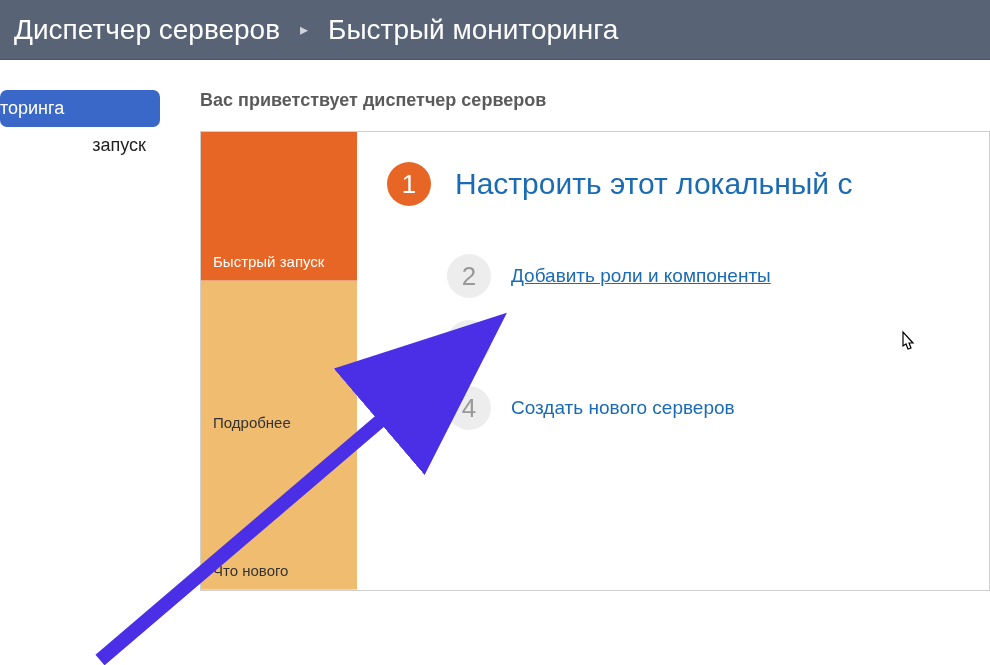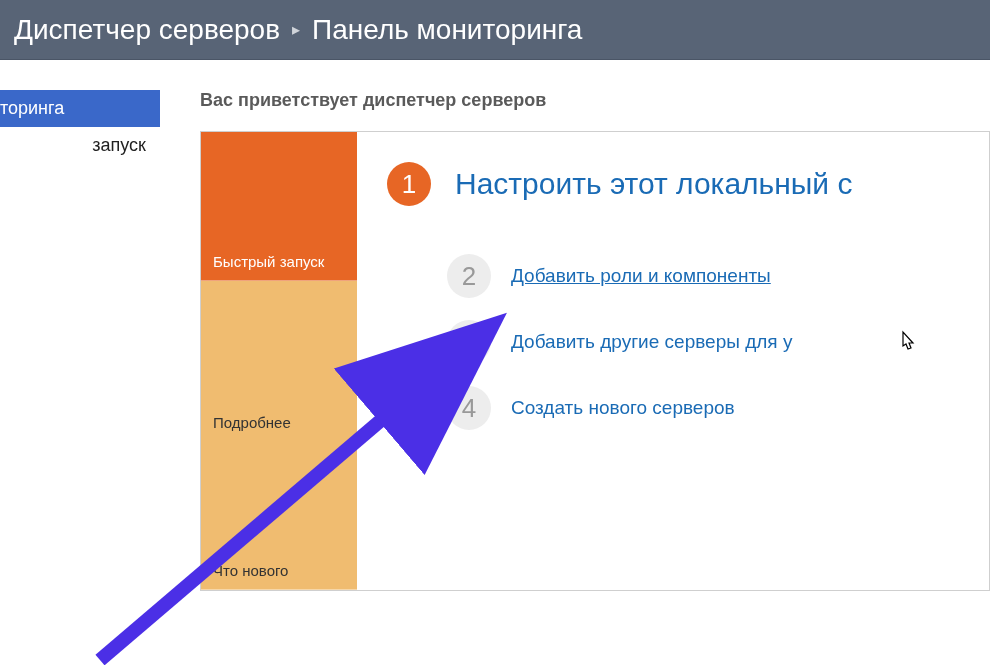--- a/index.html
+++ b/index.html
@@ -20,21 +20,21 @@
       color: #fff;
       height: 60px;
       display: flex;
       align-items: center;
       padding-left: 14px;
       border-bottom: 1px solid #4a5566;
     }
     .breadcrumb {
       display: flex;
       align-items: center;
-      gap: 12px;
+      gap: 20px;
       font-size: 28px;
       font-weight: 300;
     }
     .breadcrumb .arrow {
       font-size: 16px;
       color: #d0d4da;
     }
     .layout {
       display: flex;
       height: calc(100% - 60px);
@@ -51,20 +51,21 @@
       color: #222;
       text-align: right;
       cursor: pointer;
     }
     .sidebar-item.active {
       background: #3a68c9;
       color: #fff;
       text-align: left;
       padding-left: 0px;
       padding-right: 8px;
+      border-radius: 7px;
     }
     .main {
       flex: 1;
       padding: 30px 0 0 40px;
     }
     .welcome-title {
       font-size: 18px;
       font-weight: 600;
       color: #5a5a5a;
       margin-bottom: 20px;
@@ -170,21 +171,21 @@
       z-index: 9;
     }
   </style>
 </head>
 <body>
 
 <div class="header">
   <div class="breadcrumb">
     <span>Диспетчер серверов</span>
     <span class="arrow">▸</span>
-    <span>Панель мониторинга</span>
+    <span>Быстрый мониторинга</span>
   </div>
 </div>
 
 <div class="layout">
   <div class="sidebar">
     <div class="sidebar-item active">
       <span>торинга</span>
     </div>
     <div class="sidebar-item">
       <span>запуск</span>
@@ -211,21 +212,20 @@
         <div class="step first">
           <div class="step-num primary">1</div>
           <div class="step-text configure">Настроить этот локальный с</div>
         </div>
         <div class="step sub">
           <div class="step-num secondary">2</div>
           <div class="step-text link">Добавить роли и компоненты</div>
         </div>
         <div class="step sub">
           <div class="step-num secondary">3</div>
-          <div class="step-text">Добавить другие серверы для у</div>
         </div>
         <div class="step sub">
           <div class="step-num secondary">4</div>
           <div class="step-text">Создать нового серверов</div>
         </div>
       </div>
     </div>
   </div>
 </div>
 

